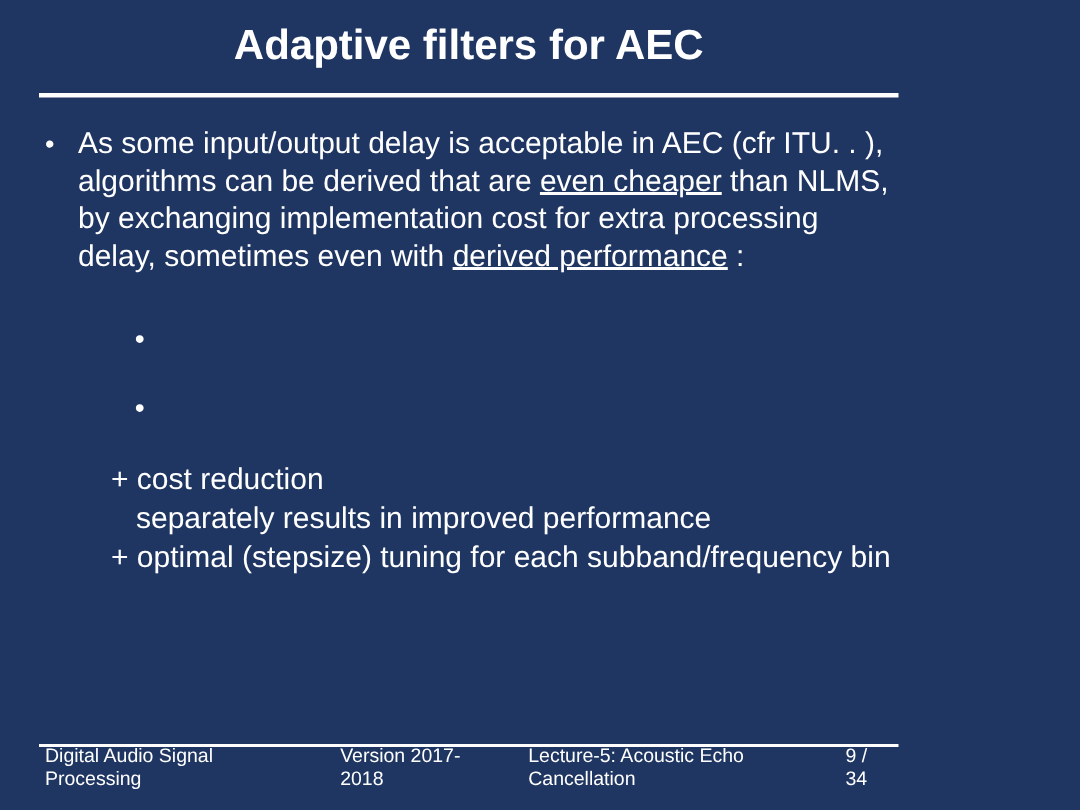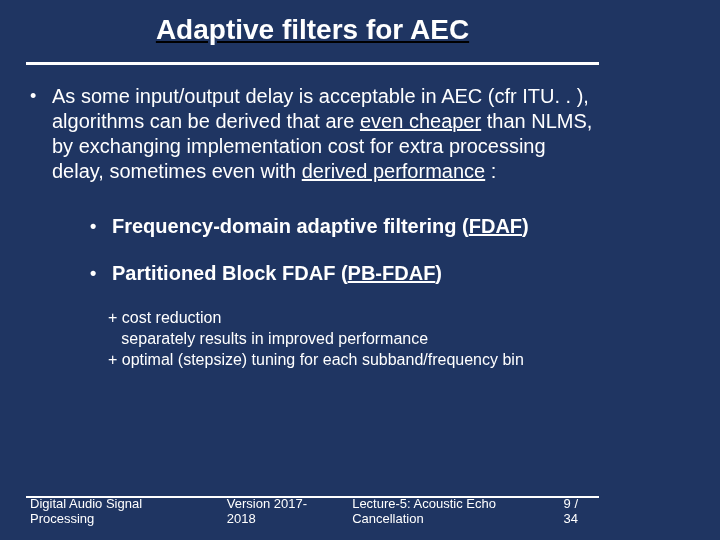--- a/index.html
+++ b/index.html
@@ -9,21 +9,20 @@
     height: 540px;
     background: #1f3562;
     font-family: Arial, Helvetica, sans-serif;
     overflow: hidden;
   }
   .slide {
     position: relative;
     width: 625px;
     height: 540px;
     box-sizing: border-box;
-    text-decoration: underline;
   }
   .title {
     text-align: center;
     color: #ffffff;
     font-size: 28px;
     font-weight: bold;
     padding-top: 14px;
   }
   .rule-top {
     position: absolute;
@@ -64,22 +63,22 @@
   .sub-list {
     margin-left: 60px;
     font-weight: bold;
     font-size: 20px;
   }
   .sub-item {
     display: flex;
     margin-bottom: 22px;
   }
   .notes {
-    margin-left: 78px;
-    font-size: 16px;
+    margin-left: 44px;
+    font-size: 20px;
     font-weight: normal;
     line-height: 1.3;
     margin-top: 8px;
   }
   .footer {
     position: absolute;
     bottom: 14px;
     left: 30px;
     right: 30px;
     display: flex;
@@ -106,29 +105,23 @@
     <div class="bullet-row">
       <div class="bullet-dot">•</div>
       <div>
         <span>As some input/output delay is acceptable in AEC (cfr ITU. . ), algorithms can be derived that are </span><span class="und">even cheaper</span><span> than NLMS, by exchanging implementation cost for extra processing delay, sometimes even with </span><span class="und">derived performance</span><span> :</span>
       </div>
     </div>
 
     <div class="sub-list">
       <div class="sub-item">
         <div class="bullet-dot">•</div>
-        <div>
-          <span>Frequency-domain adaptive filtering (</span><span class="und">FDAF</span><span>)</span>
-        </div>
       </div>
       <div class="sub-item">
         <div class="bullet-dot">•</div>
-        <div>
-          <span>Partitioned Block FDAF (</span><span class="und">PB-FDAF</span><span>)</span>
-        </div>
       </div>
     </div>
 
     <div class="notes">
       <div>+ cost reduction</div>
       <div>&nbsp;&nbsp;&nbsp;separately results in improved performance</div>
       <div>+ optimal (stepsize) tuning for each subband/frequency bin</div>
     </div>
 
   </div>

